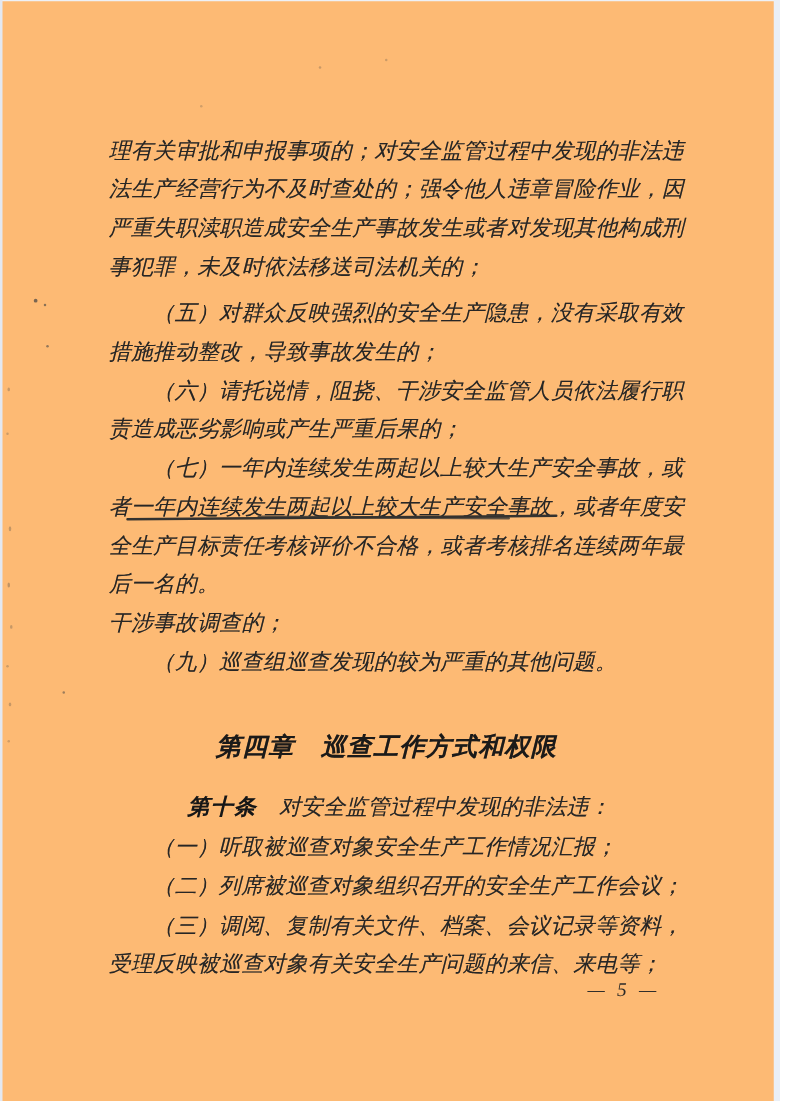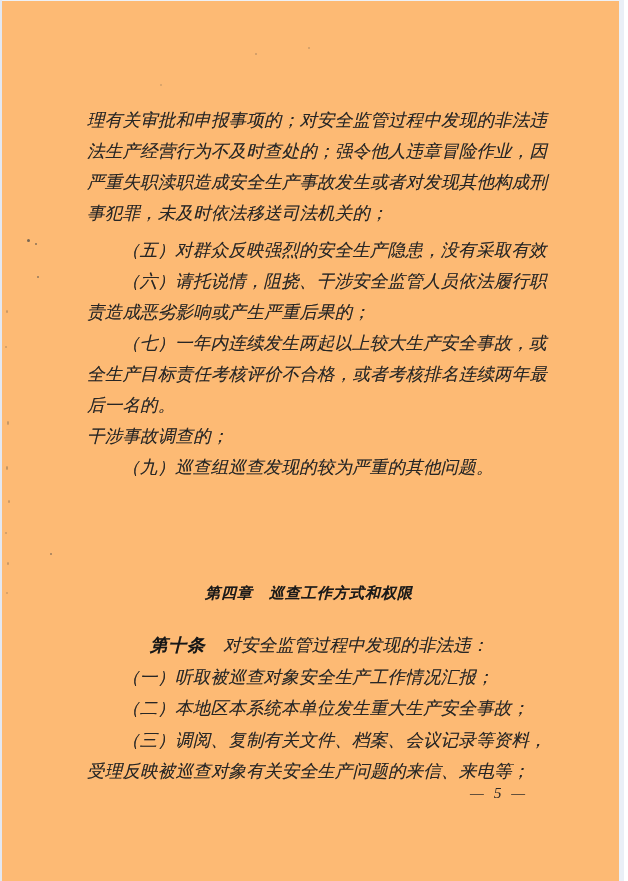--- a/index.html
+++ b/index.html
@@ -42,21 +42,21 @@
 
   .bold-term{
     font-weight:bold;color:#161616;
     font-family:"Liberation Sans","DejaVu Sans",sans-serif;
     letter-spacing:1px;
     margin-left:28px;
   }
 
   .chapter{
     position:absolute;left:0;right:6px;top:584px;text-align:center;
-    font-size:15px;font-weight:bold;letter-spacing:1px;color:#1b1a19;
+    font-size:20px;font-weight:bold;letter-spacing:1px;color:#1b1a19;
     font-family:"Liberation Sans","DejaVu Sans",sans-serif;
     text-shadow:0 0 0.5px rgba(30,30,30,0.5);
   }
 
   .page-num{
     position:absolute;left:470px;top:784px;
     font-size:15.5px;letter-spacing:3px;color:#2b2a28;white-space:nowrap;
   }
 
   .speck{position:absolute;background:#4c4a47;border-radius:50%;}
@@ -68,35 +68,37 @@
   <div class="edge-top"></div>
   <div class="edge-left"></div>
   <div class="edge-right"></div>
 
   <div class="body-block">
       <div class="tline"><span>理有关审批和申报事项的；对安全监管过程中发现的非法违</span></div>
       <div class="tline"><span>法生产经营行为不及时查处的；强令他人违章冒险作业，因</span></div>
       <div class="tline"><span>严重失职渎职造成安全生产事故发生或者对发现其他构成刑</span></div>
       <div class="tline"><span>事犯罪，未及时依法移送司法机关的；</span></div>
       <div class="tline ind gap"><span>（五）对群众反映强烈的安全生产隐患，没有采取有效</span></div>
+      <div class="tline"><span>措施推动整改，导致事故发生的；</span></div>
       <div class="tline ind"><span>（六）请托说情，阻挠、干涉安全监管人员依法履行职</span></div>
       <div class="tline"><span>责造成恶劣影响或产生严重后果的；</span></div>
       <div class="tline ind"><span>（七）一年内连续发生两起以上较大生产安全事故，或</span></div>
+      <div class="tline"><span>者</span><span class="hand-underline">一年内连续发生两起以上较大生产安全事故</span><span>，或者年度安</span></div>
       <div class="tline"><span>全生产目标责任考核评价不合格，或者考核排名连续两年最</span></div>
       <div class="tline"><span>后一名的。</span></div>
       <div class="tline"><span>干涉事故调查的；</span></div>
       <div class="tline ind"><span>（九）巡查组巡查发现的较为严重的其他问题。</span></div>
     </div>
 
   <div class="chapter">第四章　巡查工作方式和权限</div>
 
   <div class="article-block">
       <div class="tline ind"><span class="bold-term">第十条</span><span>　对安全监管过程中发现的非法违：</span></div>
       <div class="tline ind"><span>（一）听取被巡查对象安全生产工作情况汇报；</span></div>
-      <div class="tline ind"><span>（二）本地区本系统本单位发生重大生产安全事故；</span></div>
+      <div class="tline ind"><span>（二）列席被巡查对象组织召开的安全生产工作会议；</span></div>
       <div class="tline ind"><span>（三）调阅、复制有关文件、档案、会议记录等资料，</span></div>
       <div class="tline"><span>受理反映被巡查对象有关安全生产问题的来信、来电等；</span></div>
     </div>
 
   <div class="page-num">— 5 —</div>
 
   <i class="speck" style="left:27px;top:239px;width:3px;height:3px;opacity:.75"></i>
   <i class="speck" style="left:35px;top:243px;width:2px;height:2px;opacity:.65"></i>
   <i class="speck" style="left:37px;top:276px;width:2px;height:2px;opacity:.6"></i>
   <i class="speck" style="left:50px;top:553px;width:2px;height:2px;opacity:.55"></i>

